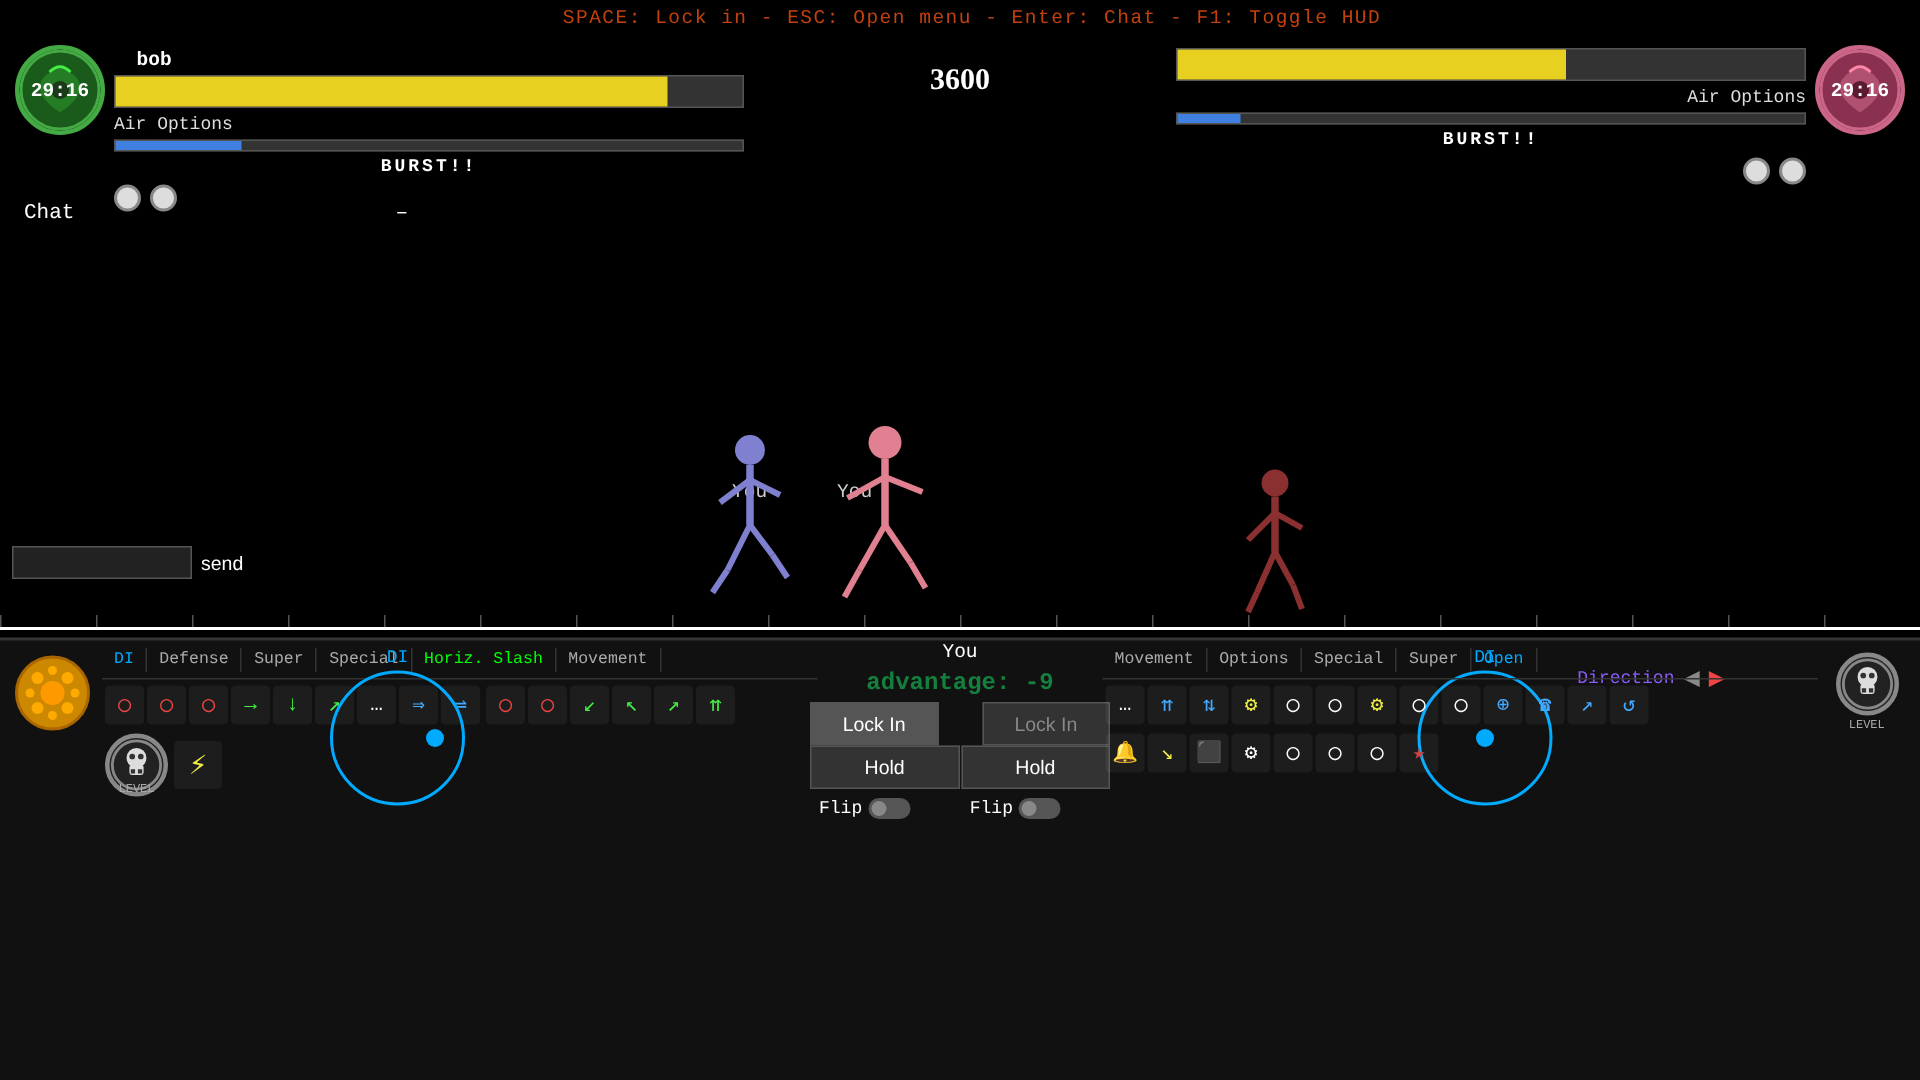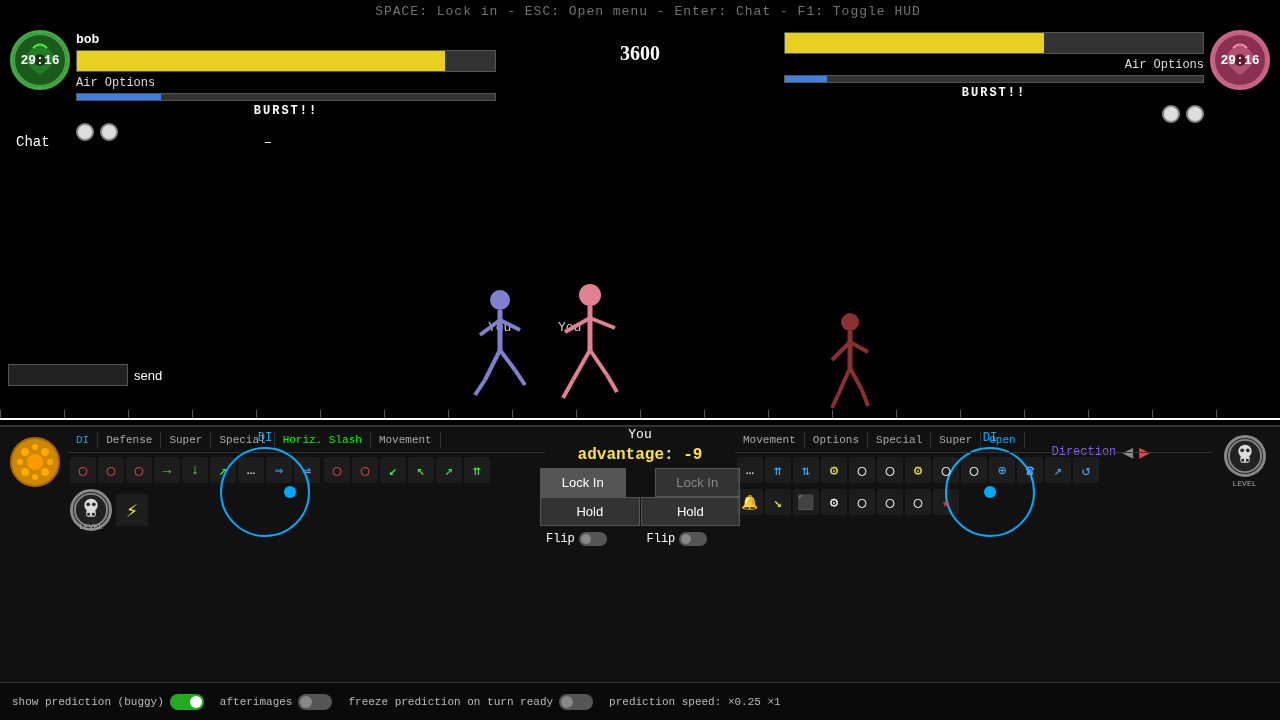--- a/index.html
+++ b/index.html
@@ -12,21 +12,21 @@
       overflow: hidden;
       position: relative;
     }
 
     
     .top-bar {
       position: absolute;
       top: 0; left: 0; right: 0;
       text-align: center;
       font-size: 13px;
-      color: #737373;
+      color: #c2410c;
       padding: 4px 0;
       letter-spacing: 1px;
       margin-left: 16px;
     }
 
     
     .player-hud {
       position: absolute;
       top: 30px;
       display: flex;
@@ -63,20 +63,21 @@
     .hud-bars {
       display: flex;
       flex-direction: column;
       gap: 3px;
       padding-top: 2px;
     }
     .player-name {
       font-size: 13px;
       font-weight: bold;
       color: #fff;
+      margin-left: 15px;
     }
     .player-hud.right .player-name { text-align: right; }
 
     .health-bar-bg {
       width: 420px; height: 22px;
       background: #333;
       border: 1px solid #555;
       position: relative;
     }
     .health-bar-fill {
@@ -264,21 +265,21 @@
       position: absolute;
       left: 2px; top: 2px;
       width: 10px; height: 10px;
       border-radius: 50%;
       background: #888;
     }
 
     
     .advantage-text {
       font-size: 16px;
-      color: #fde047;
+      color: #15803d;
       font-weight: bold;
       text-align: center;
       margin-top: 4px;
     }
     .you-label-center {
       font-size: 13px;
       color: #fff;
       text-align: center;
       margin-bottom: 4px;
     }
@@ -687,30 +688,13 @@
           <circle cx="16" cy="13" r="2" fill="#333"></circle>
           <circle cx="22" cy="13" r="2" fill="#333"></circle>
           <rect x="15" y="22" width="3" height="3" fill="#333"></rect>
           <rect x="20" y="22" width="3" height="3" fill="#333"></rect>
         </svg>
       </div>
       <span style="font-size:8px; color:#aaa; margin-top:2px;">LEVEL</span>
     </div>
   </div>
 
-  <div class="bottom-footer">
-    <div class="footer-toggle">
-      <span>show prediction (buggy)</span>
-      <span class="toggle-on"></span>
-    </div>
-    <div class="footer-toggle">
-      <span>afterimages</span>
-      <span class="toggle-off"></span>
-    </div>
-    <div class="footer-toggle">
-      <span>freeze prediction on turn ready</span>
-      <span class="toggle-off"></span>
-    </div>
-    <div class="footer-toggle">
-      <span>prediction speed: ×0.25  ×1</span>
-    </div>
-  </div>
 </div>
 
 </body></html>

